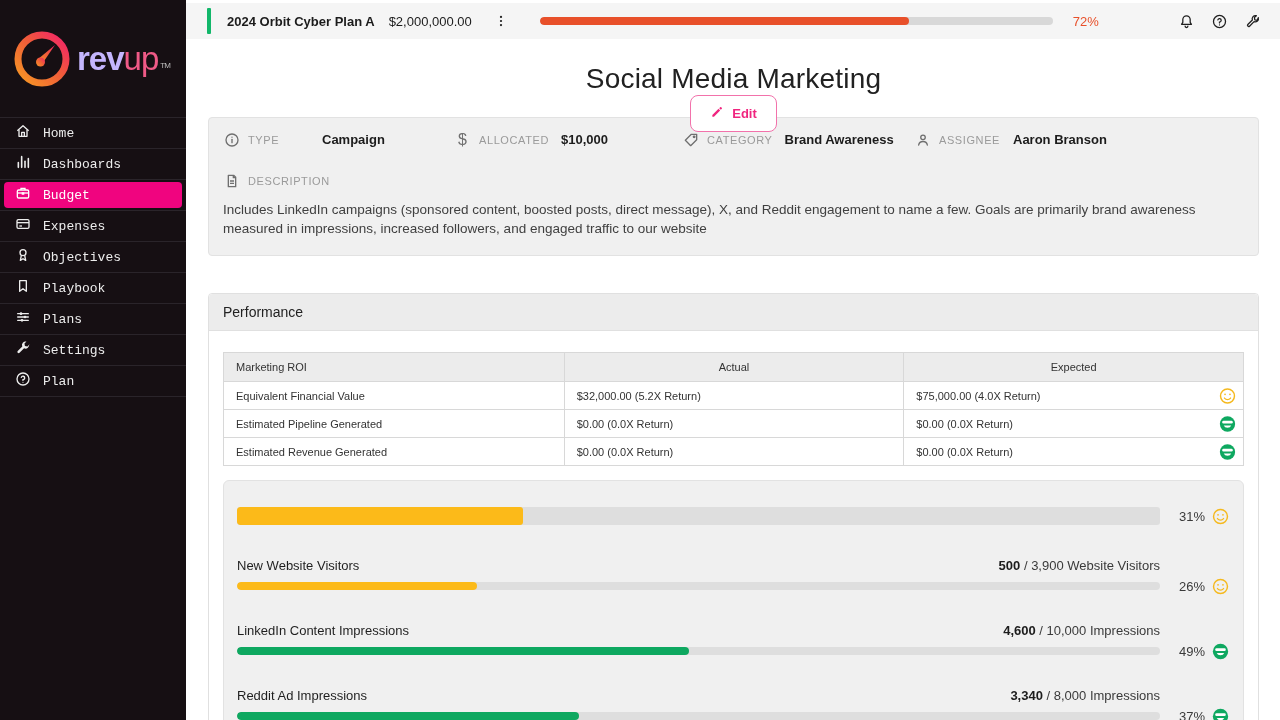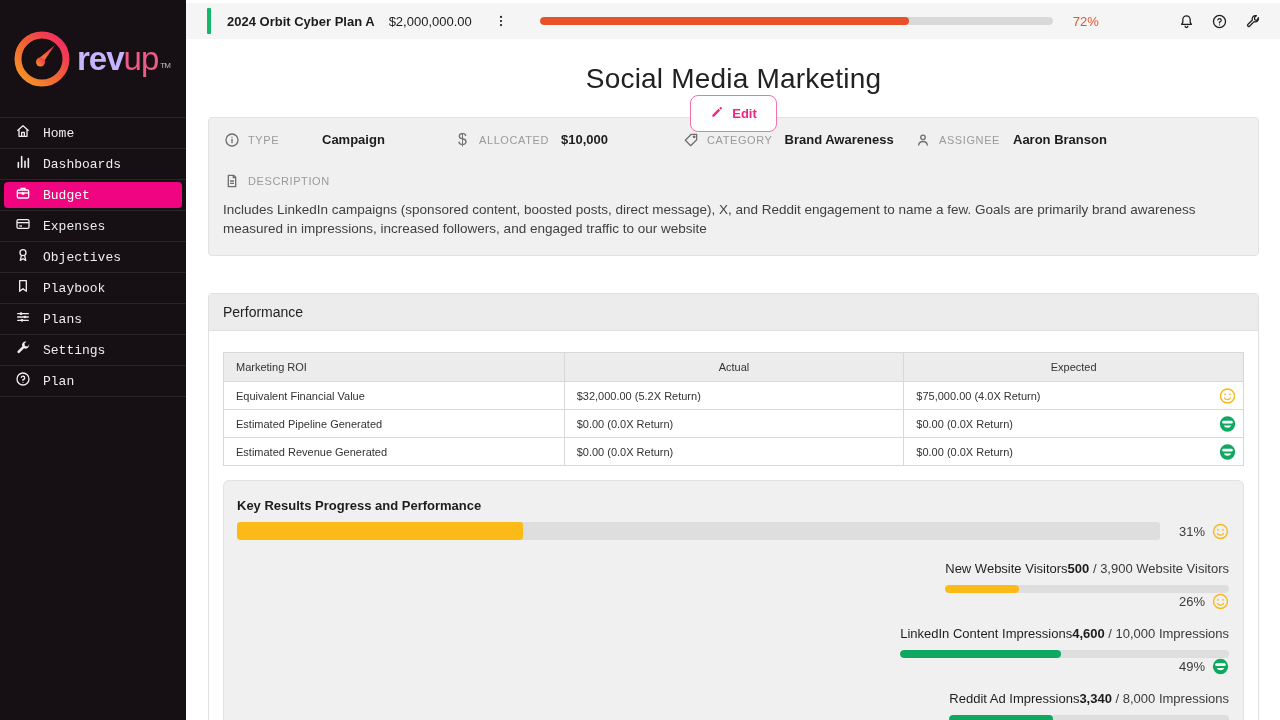--- a/index.html
+++ b/index.html
@@ -81,21 +81,21 @@
   .bar-track { background:#dedede; border-radius:3px; overflow:hidden; width:100%; }
   .bar-track.big { height:18px; }
   .bar-track.small { height:8px; border-radius:4px; }
   .bar-fill { height:100%; border-radius:inherit; }
   .st-warning.bar-fill { background:#fcba19; }
   .st-good.bar-fill { background:#0ea860; }
   .kr-overall { display:flex; align-items:center; margin-top:9px; }
   .kr-right { display:flex; align-items:center; flex:none; width:69px; justify-content:flex-end; gap:7px; }
   .kr-pct { font-size:13px; color:#3a3a3a; }
   .kr-right .emoji, .kr-right .emoji svg { width:17px; height:17px; display:block; }
-  .kr-item { display:flex; align-items:flex-end; margin-top:21px;flex-direction:column; }
+  .kr-item { display:flex; align-items:flex-end; margin-top:33px; }
   .kr-item .kr-right { margin-bottom:-5px; }
   .kr-left { flex:1; }
   .kr-name-row { display:flex; justify-content:space-between; font-size:13px; color:#1f1f1f; }
   .kr-target { color:#3a3a3a; }
   .kr-current { font-weight:bold; color:#1c1c1c; }
   .kr-left .bar-track { margin-top:9px; }
 </style>
 </head>
 <body>
 
@@ -363,21 +363,20 @@
                       <circle cx="10" cy="10" r="9" fill="#0ea860"></circle>
                       <rect x="3.8" y="6.2" width="12.4" height="3.1" rx="1.5" fill="#fff"></rect>
                       <path d="M5.6 11.8a4.6 3.8 0 0 0 8.8 0z" fill="#fff"></path>
                     </svg>
                   </span></td>
             </tr>
           </tbody>
         </table>
 
         <div class="kr-card">
-          <div class="kr-title">Key Results Progress and Performance</div>
 
           <div class="kr-overall">
             <div class="bar-track big">
               <div class="bar-fill st-warning" style="width: 31%;"></div>
             </div>
             <div class="kr-right">
               <span class="kr-pct">31%</span>
               <span class="emoji">
                   <svg viewBox="0 0 20 20">
                     <circle cx="10" cy="10" r="8.2" fill="none" stroke="#f5b91e" stroke-width="1.7"></circle>

